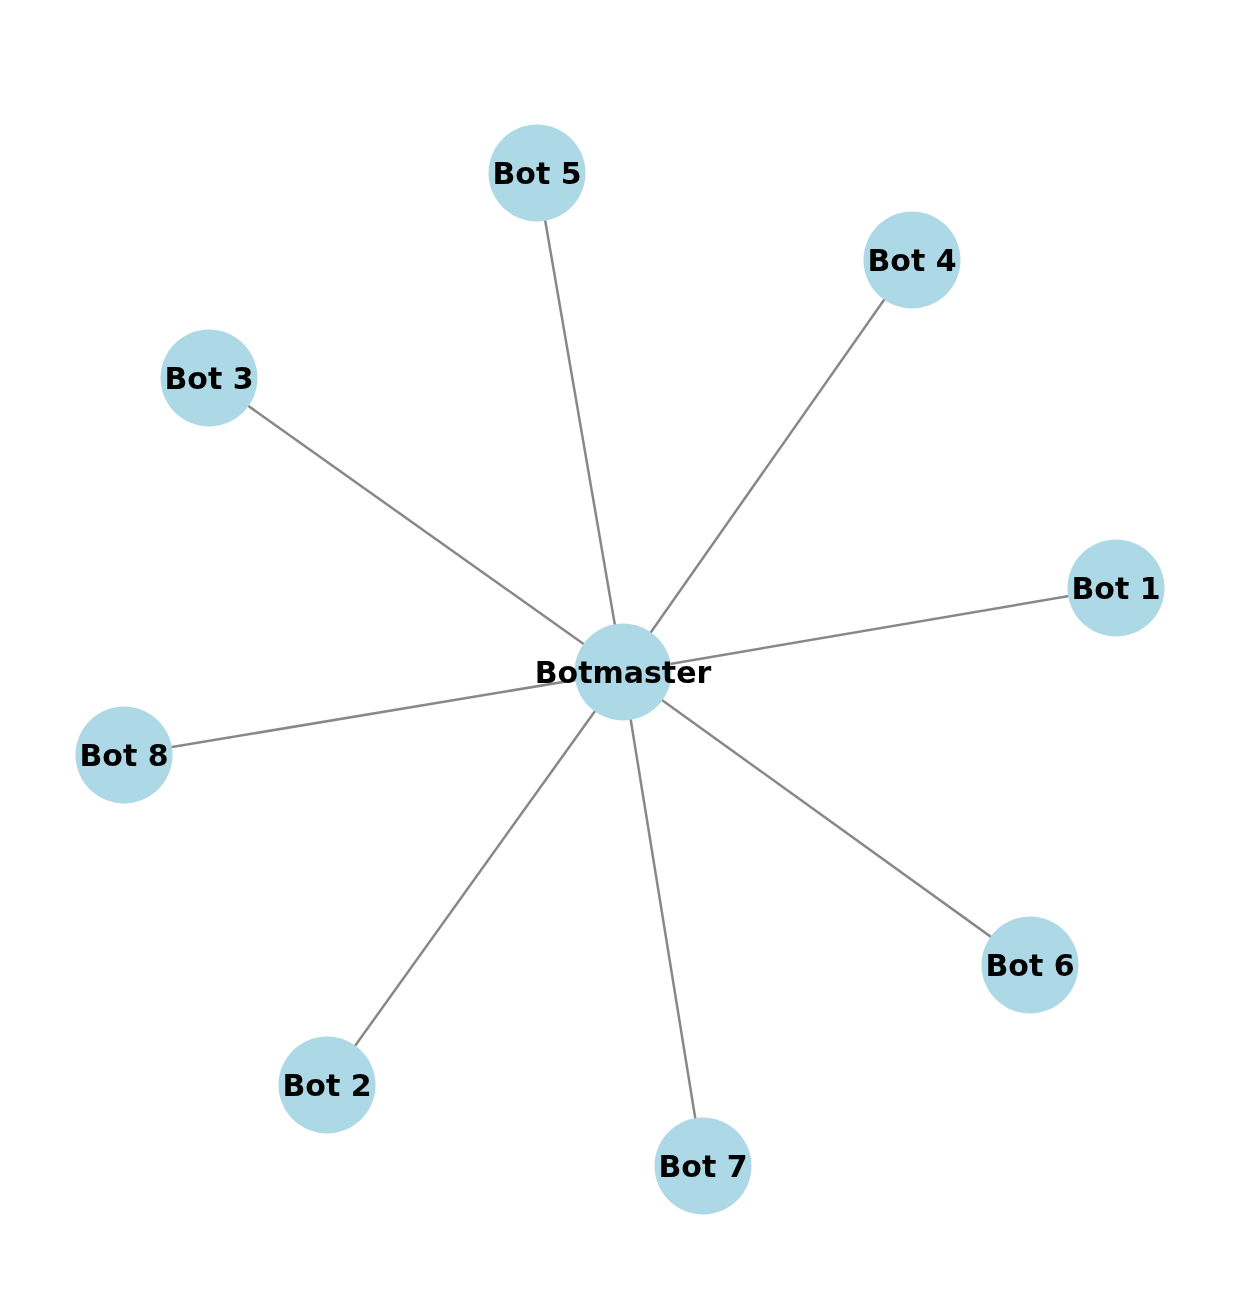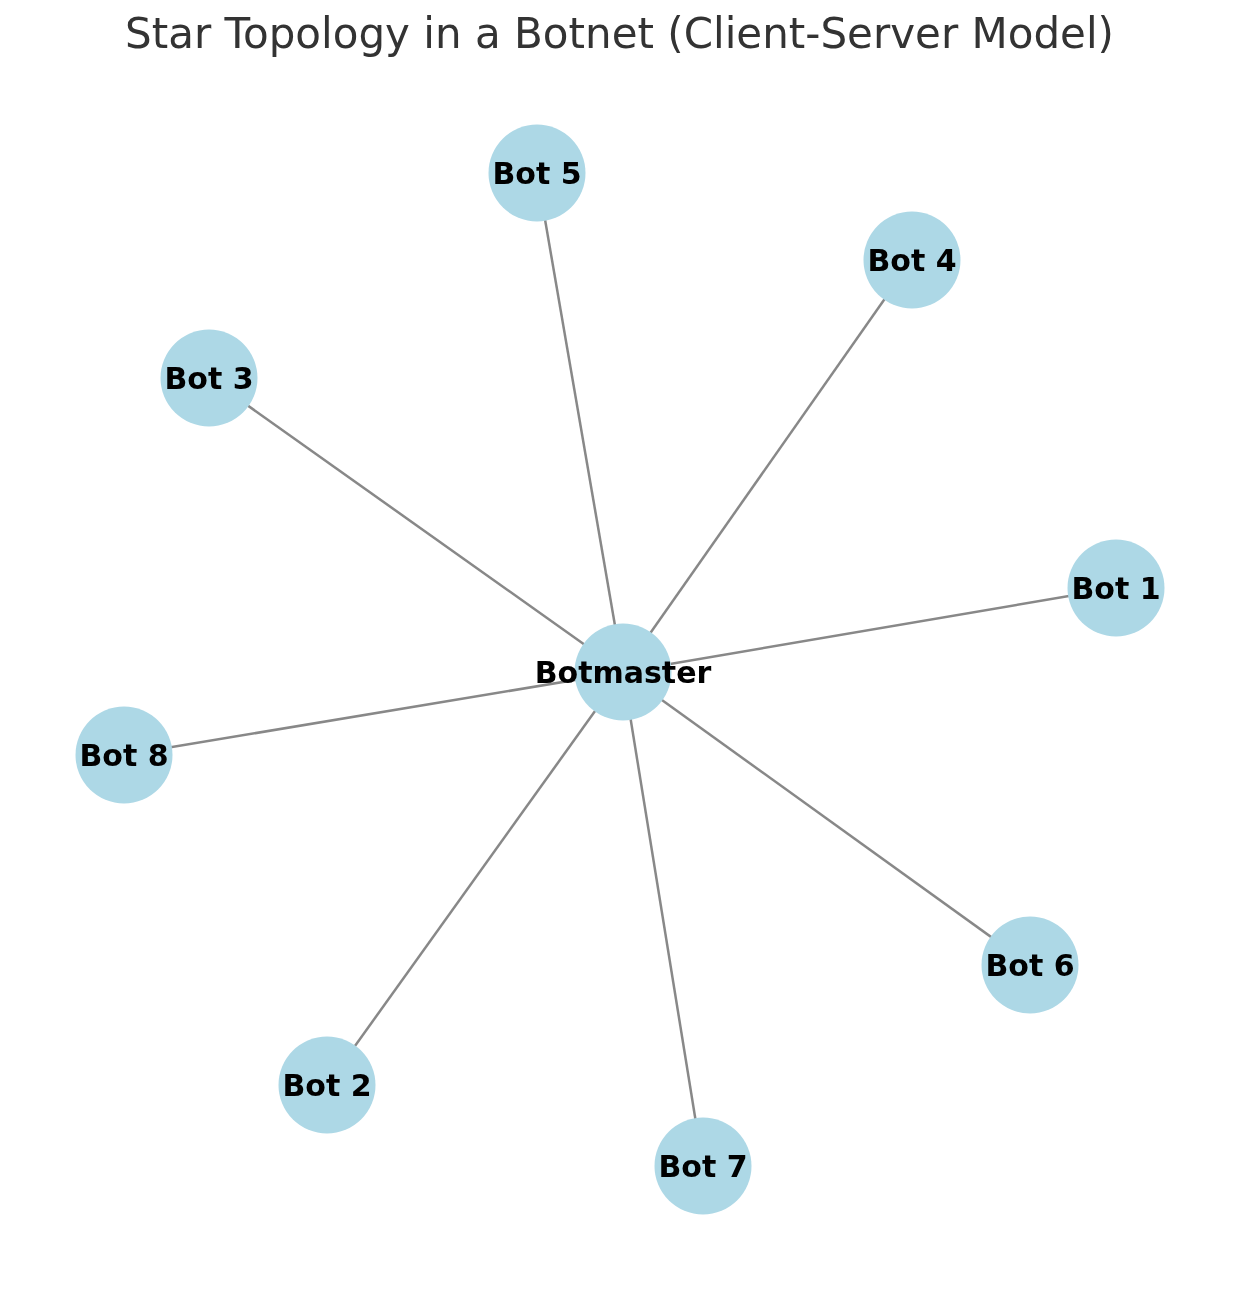--- a/index.html
+++ b/index.html
@@ -37,21 +37,20 @@
     font-family: "DejaVu Sans", sans-serif;
     font-size: 30px;
     font-weight: 700;
     fill: #000000;
   }
 </style>
 </head>
 <body>
 
 <div class="canvas">
-  <div class="figure-title">Star Topology in a Botnet (Client-Server Model)</div>
   <svg class="graph" id="graph-svg" width="1239" height="1290" viewBox="0 0 1239 1290" xmlns="http://www.w3.org/2000/svg">
       <line x1="623" y1="672" x2="1116" y2="588" stroke="#888888" stroke-width="2.5"></line>
       <line x1="623" y1="672" x2="327" y2="1085" stroke="#888888" stroke-width="2.5"></line>
       <line x1="623" y1="672" x2="209" y2="378" stroke="#888888" stroke-width="2.5"></line>
       <line x1="623" y1="672" x2="912" y2="260" stroke="#888888" stroke-width="2.5"></line>
       <line x1="623" y1="672" x2="537" y2="173" stroke="#888888" stroke-width="2.5"></line>
       <line x1="623" y1="672" x2="1030" y2="965" stroke="#888888" stroke-width="2.5"></line>
       <line x1="623" y1="672" x2="703" y2="1166" stroke="#888888" stroke-width="2.5"></line>
       <line x1="623" y1="672" x2="124" y2="755" stroke="#888888" stroke-width="2.5"></line>
       <g>

